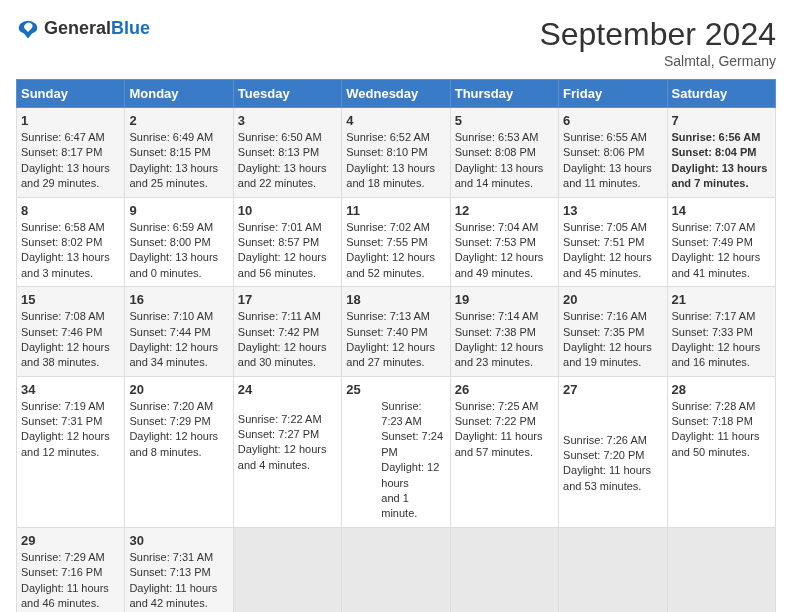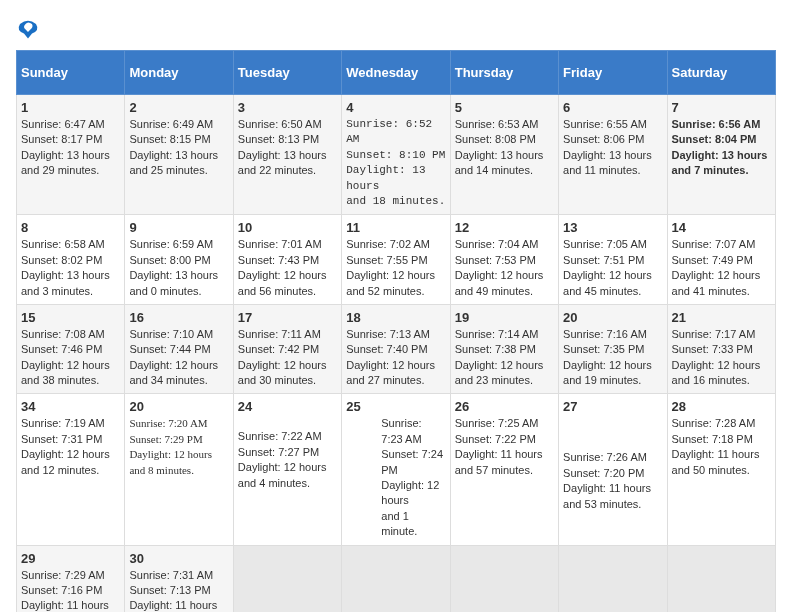--- a/index.html
+++ b/index.html
@@ -40,21 +40,21 @@
     table {
       width: 100%;
       border-collapse: collapse;
       table-layout: fixed;
     }
     thead tr {
       background-color: #3a7bc8;
       color: #fff;
     }
     thead th {
-      padding: 14px 4px;
+      padding: 6px 4px;
       font-size: 13px;
       font-weight: bold;
       text-align: left;
       border: 1px solid #5a90d0;
     }
     tbody tr {
       vertical-align: top;
     }
     tbody tr:nth-child(odd) {
       background-color: #f5f5f5;
@@ -82,20 +82,27 @@
   </style>
 </head>
 <body>
 
 <div class="header">
   <div class="logo">
     <svg class="logo-icon" viewBox="0 0 30 30" xmlns="http://www.w3.org/2000/svg">
       <path d="M5 10 Q15 2 25 10 Q30 18 20 22 L15 28 L10 22 Q0 18 5 10Z" fill="#1a6fc4"></path>
       <path d="M12 10 Q15 6 20 10 Q22 14 18 17 L15 20 L12 17 Q8 14 12 10Z" fill="#fff"></path>
     </svg>
+    <div>
+      <span style="font-size:18px;font-weight:bold;color:#333;">General</span><span style="font-size:18px;font-weight:bold;color:#1a6fc4;">Blue</span>
+    </div>
+  </div>
+  <div class="title-block">
+    <div class="month-title">September 2024</div>
+    <div class="location-title">Salmtal, Germany</div>
   </div>
 </div>
 
 <table>
   <thead>
     <tr>
       <th>Sunday</th>
       <th>Monday</th>
       <th>Tuesday</th>
       <th>Wednesday</th>
@@ -122,21 +129,21 @@
         </td>
         <td>
           <span class="day-number">3</span>
           <div class="cell-text" style="white-space: pre-line;">Sunrise: 6:50 AM
 Sunset: 8:13 PM
 Daylight: 13 hours
 and 22 minutes.</div>
         </td>
         <td>
           <span class="day-number">4</span>
-          <div class="cell-text" style="white-space: pre-line; font-family: Liberation Mono, monospace;">Sunrise: 6:52 AM
+          <div class="cell-text" style="white-space: pre-line;">Sunrise: 6:52 AM
 Sunset: 8:10 PM
 Daylight: 13 hours
 and 18 minutes.</div>
         </td>
         <td>
           <span class="day-number">5</span>
           <div class="cell-text" style="white-space: pre-line;">Sunrise: 6:53 AM
 Sunset: 8:08 PM
 Daylight: 13 hours
 and 14 minutes.</div>
@@ -167,21 +174,21 @@
         <td>
           <span class="day-number">9</span>
           <div class="cell-text" style="white-space: pre-line;">Sunrise: 6:59 AM
 Sunset: 8:00 PM
 Daylight: 13 hours
 and 0 minutes.</div>
         </td>
         <td>
           <span class="day-number">10</span>
           <div class="cell-text" style="white-space: pre-line;">Sunrise: 7:01 AM
-Sunset: 7:43 PM
+Sunset: 8:57 PM
 Daylight: 12 hours
 and 56 minutes.</div>
         </td>
         <td>
           <span class="day-number">11</span>
           <div class="cell-text" style="white-space: pre-line;">Sunrise: 7:02 AM
 Sunset: 7:55 PM
 Daylight: 12 hours
 and 52 minutes.</div>
         </td>
@@ -261,21 +268,21 @@
       <tr>
         <td>
           <span class="day-number">34</span>
           <div class="cell-text" style="white-space: pre-line;">Sunrise: 7:19 AM
 Sunset: 7:31 PM
 Daylight: 12 hours
 and 12 minutes.</div>
         </td>
         <td>
           <span class="day-number">20</span>
-          <div class="cell-text" style="white-space: pre-line; font-family: Liberation Serif, serif;">Sunrise: 7:20 AM
+          <div class="cell-text" style="white-space: pre-line;">Sunrise: 7:20 AM
 Sunset: 7:29 PM
 Daylight: 12 hours
 and 8 minutes.</div>
         </td>
         <td>
           <span class="day-number">24</span>
           <div class="cell-text" style="white-space: pre-line; margin-top: 15px;">Sunrise: 7:22 AM
 Sunset: 7:27 PM
 Daylight: 12 hours
 and 4 minutes.</div>

